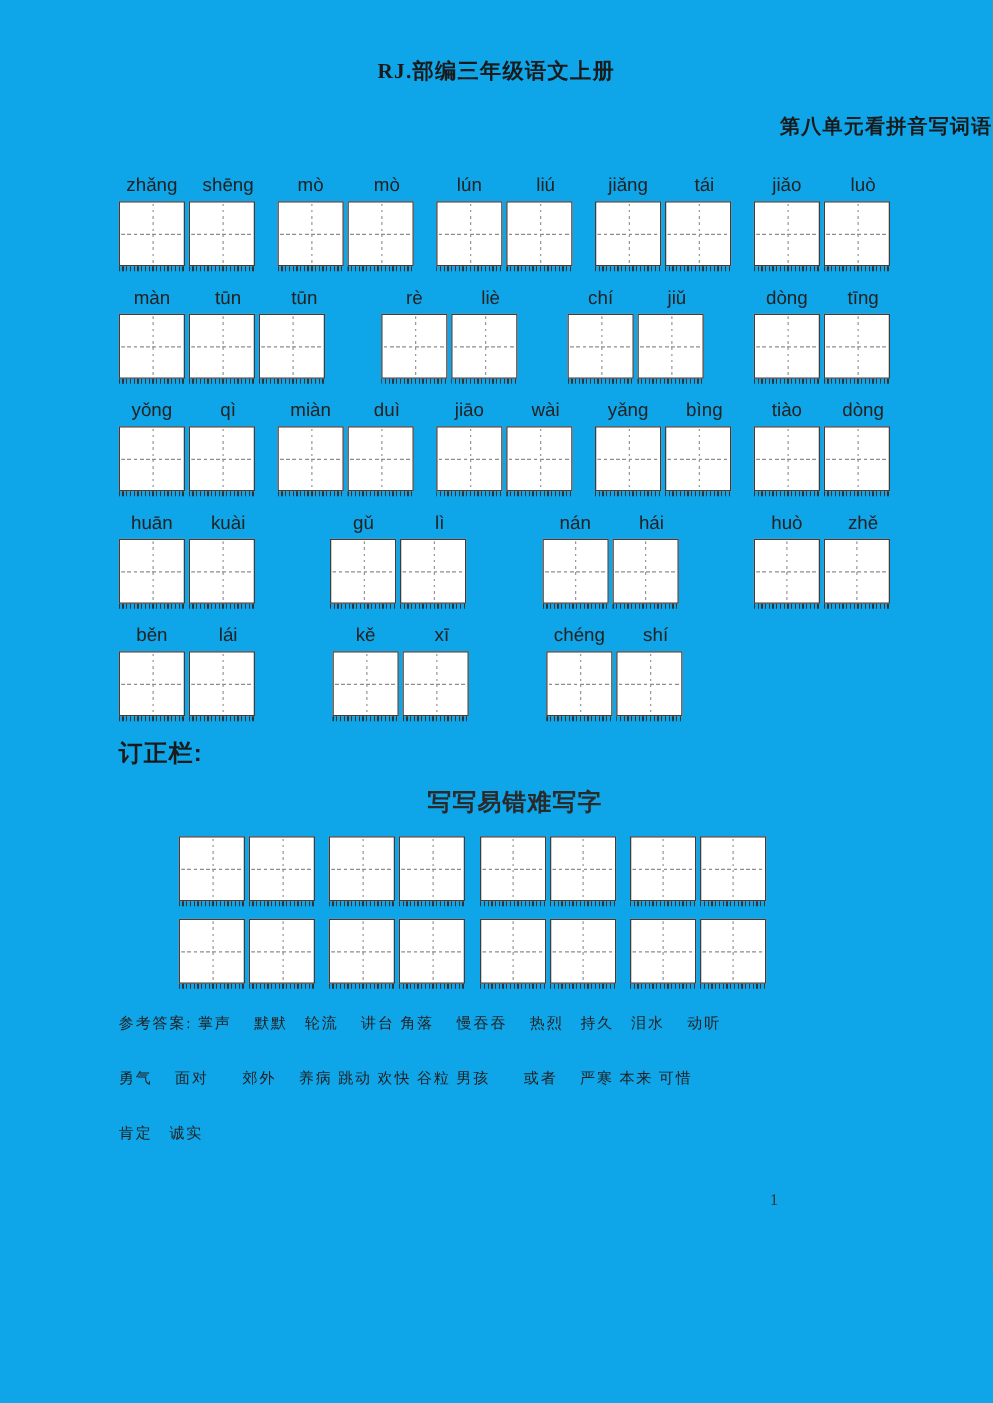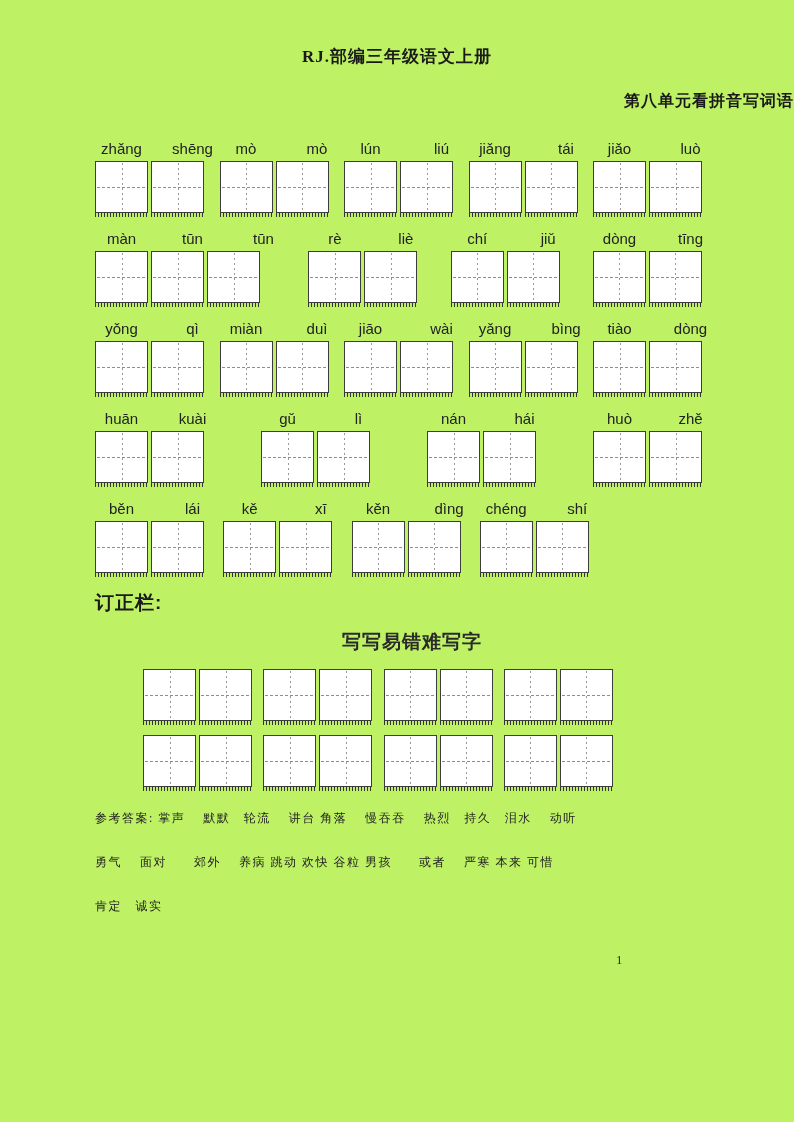--- a/index.html
+++ b/index.html
@@ -2,21 +2,21 @@
 <html><head>
 <meta charset="utf-8">
 <style>
   * { margin: 0; padding: 0; box-sizing: border-box; }
   html, body { background: #888; }
   .page {
     position: relative;
     width: 794px;
     height: 1122px;
     margin: 0 auto;
-    background: #bef264;
+    background: #0ea5e9;
     font-family: "Liberation Serif", serif;
     color: #1a1a1a;
     overflow: hidden;
     padding-top: 45px;
   }
   .title {
     text-align: center;
     font-size: 17px;
     font-weight: bold;
     letter-spacing: 1px;
@@ -35,21 +35,21 @@
     margin: 28px 0 0 95px;
   }
   .ws-row {
     display: flex;
     justify-content: space-between;
     margin-bottom: 17px;
   }
   .word-group { display: flex; flex-direction: column; }
   .pinyin-line {
     display: flex;
-    gap: 18px;
+    gap: 8px;
     margin-bottom: 4px;
     font-family: "Liberation Sans", sans-serif;
     font-size: 15px;
     color: #222;
   }
   .pinyin-syllable {
     display: inline-block;
     width: 53px;
     text-align: center;
     white-space: nowrap;
@@ -480,38 +480,20 @@
               <i class="v"></i>
               <i class="h"></i>
               <i class="t"></i>
             </div>
           </div>
         </div>
         <div class="word-group">
           <div class="pinyin-line">
             <span class="pinyin-syllable">kě</span>
             <span class="pinyin-syllable">xī</span>
-          </div>
-          <div class="box-line">
-            <div class="tian">
-              <i class="v"></i>
-              <i class="h"></i>
-              <i class="t"></i>
-            </div>
-            <div class="tian">
-              <i class="v"></i>
-              <i class="h"></i>
-              <i class="t"></i>
-            </div>
-          </div>
-        </div>
-        <div class="word-group">
-          <div class="pinyin-line">
-            <span class="pinyin-syllable">kěn</span>
-            <span class="pinyin-syllable">dìng</span>
           </div>
           <div class="box-line">
             <div class="tian">
               <i class="v"></i>
               <i class="h"></i>
               <i class="t"></i>
             </div>
             <div class="tian">
               <i class="v"></i>
               <i class="h"></i>

